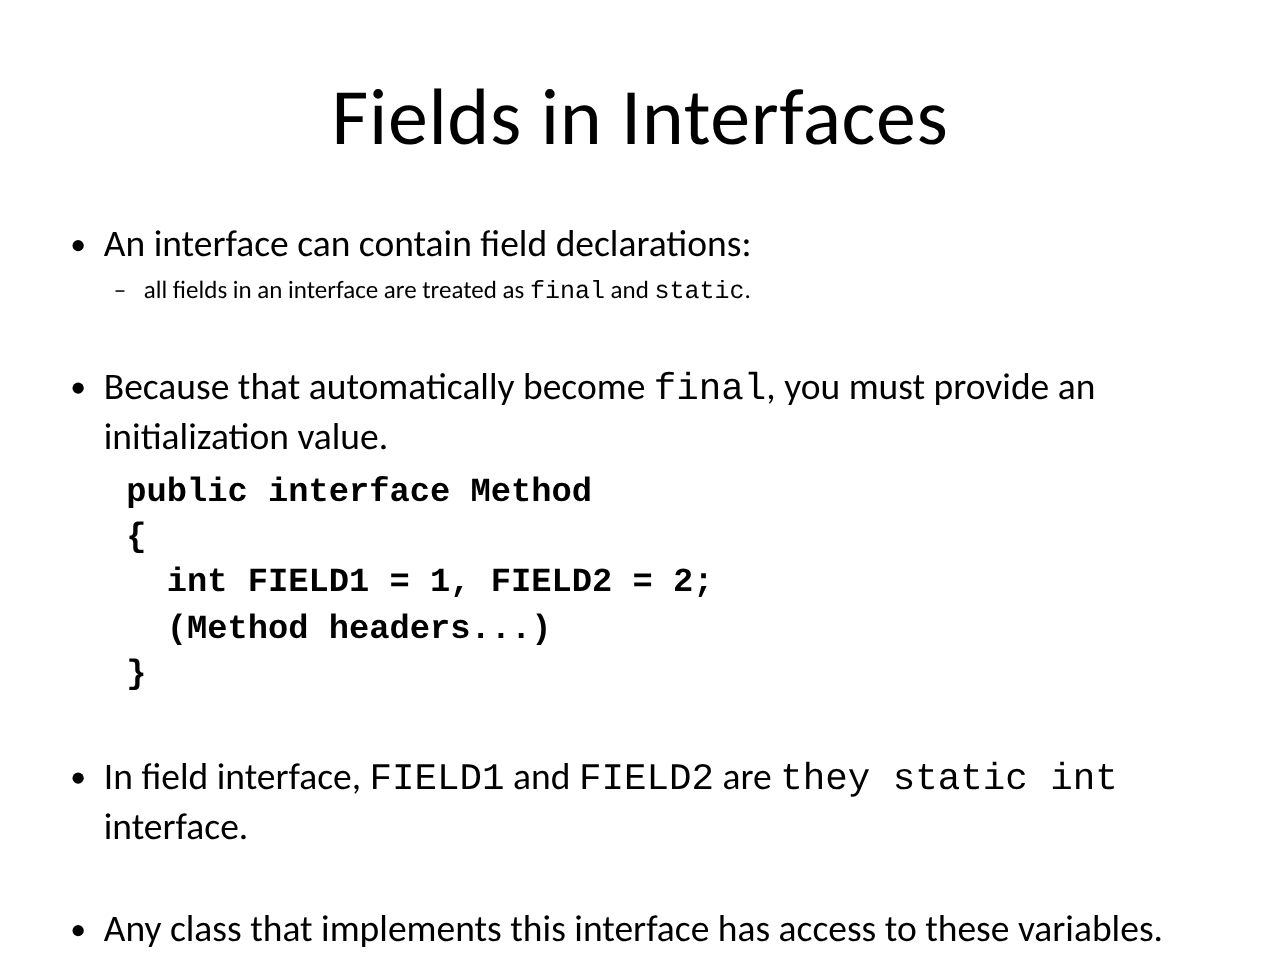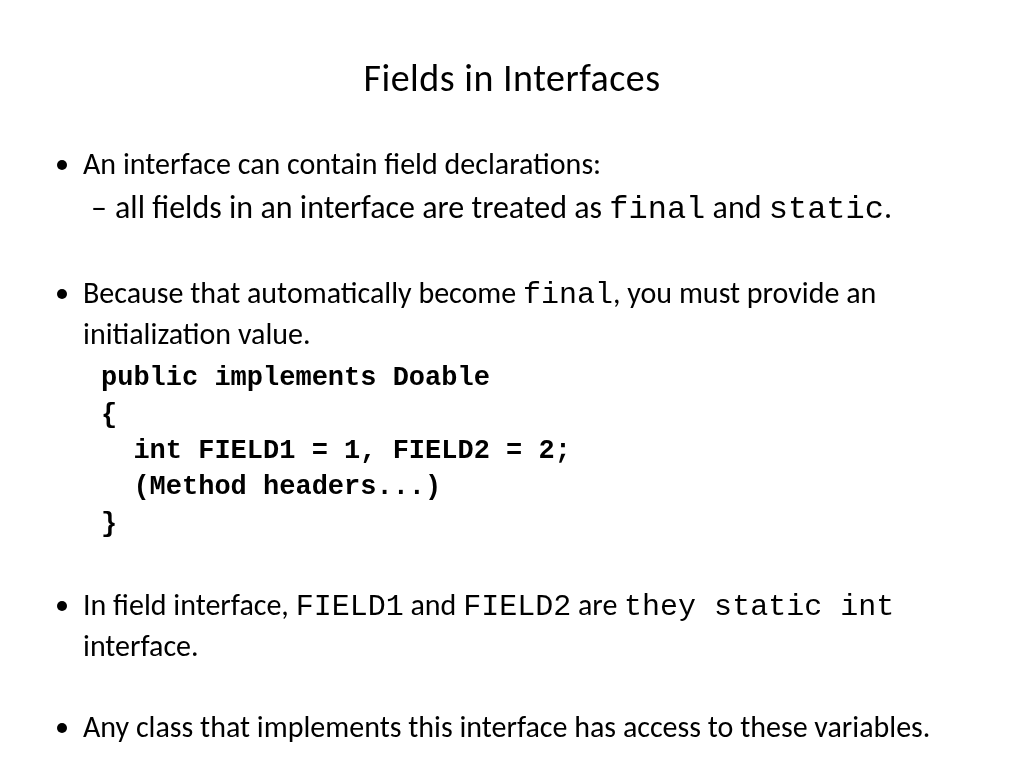--- a/index.html
+++ b/index.html
@@ -13,21 +13,21 @@
     overflow: hidden;
   }
   .slide {
     position: relative;
     width: 1024px;
     height: 768px;
     box-sizing: border-box;
   }
   .title {
     text-align: center;
-    font-size: 38px;
+    font-size: 64px;
     font-weight: 400;
     margin-top: 55px;
     margin-bottom: 35px;
     letter-spacing: 0.5px;
   }
   ul.top {
     margin: 0 55px 0 55px;
     padding: 0 0 0 28px;
     list-style: disc;
   }
@@ -36,21 +36,21 @@
     line-height: 1.25;
     margin-bottom: 10px;
     margin-top: 44px;
   }
   ul.sub {
     list-style: none;
     margin: 4px 0 6px 0;
     padding-left: 32px;
   }
   ul.sub > li {
-    font-size: 32px;
+    font-size: 20px;
     line-height: 1.3;
     position: relative;
   }
   ul.sub > li::before {
     content: "–";
     position: absolute;
     left: -24px;
   }
   code, .mono {
     font-family: "Courier New", Courier, monospace;
@@ -79,21 +79,21 @@
       <span>An interface can contain field declarations:</span>
       <ul class="sub">
         <li>
           <span>all fields in an interface are treated as </span><span class="mono">final</span><span> and </span><span class="mono">static</span><span>.</span>
         </li>
       </ul>
     </li>
 
     <li>
       <span>Because that automatically become </span><span class="mono">final</span><span>, you must provide an initialization value.</span>
-      <div class="codeblock"><span>public implements Doable</span>
+      <div class="codeblock"><span>public interface Method</span>
 <span>{</span>
 <span>  int FIELD1 = 1, FIELD2 = 2;</span>
 <span class="italic">  (Method headers...)</span>
 <span>}</span></div>
     </li>
 
     <li>
       <span>In field interface, </span><span class="mono">FIELD1</span><span> and </span><span class="mono">FIELD2</span><span> are </span><span class="mono">they static int</span><span> interface.</span>
     </li>
 

